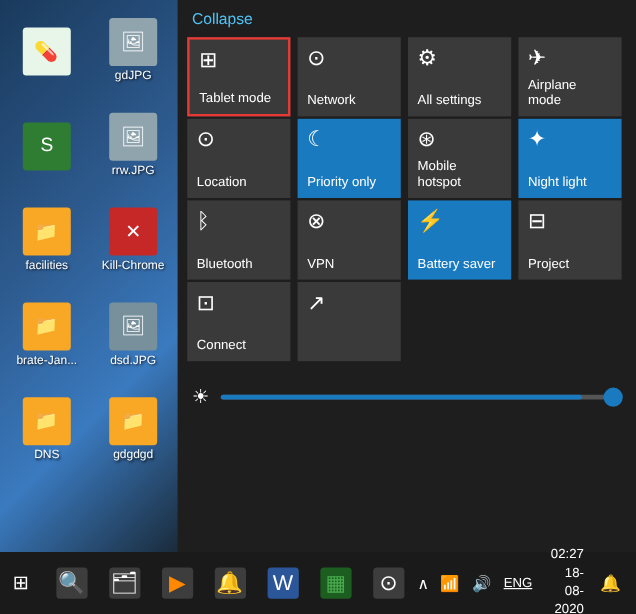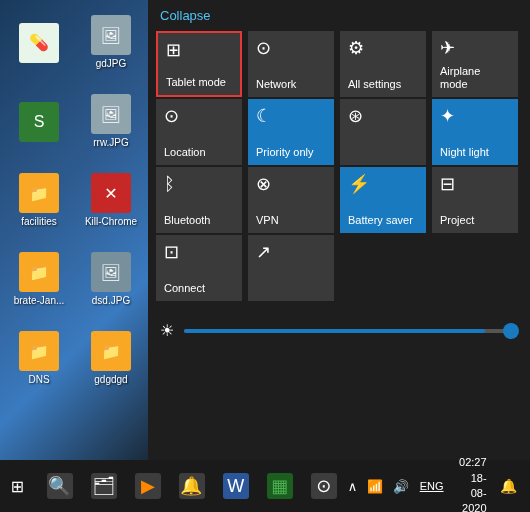--- a/index.html
+++ b/index.html
@@ -309,20 +309,21 @@
       <div class="tile">
     <span class="tile-icon">⊙</span>
     <span class="tile-label">Location</span>
   </div>
       <div class="tile active-blue">
     <span class="tile-icon">☾</span>
     <span class="tile-label">Priority only</span>
   </div>
       <div class="tile">
     <span class="tile-icon">⊛</span>
+    <span class="tile-label">Mobile hotspot</span>
   </div>
       <div class="tile active-blue">
     <span class="tile-icon">✦</span>
     <span class="tile-label">Night light</span>
   </div>
       <div class="tile">
     <span class="tile-icon">ᛒ</span>
     <span class="tile-label">Bluetooth</span>
   </div>
       <div class="tile">

